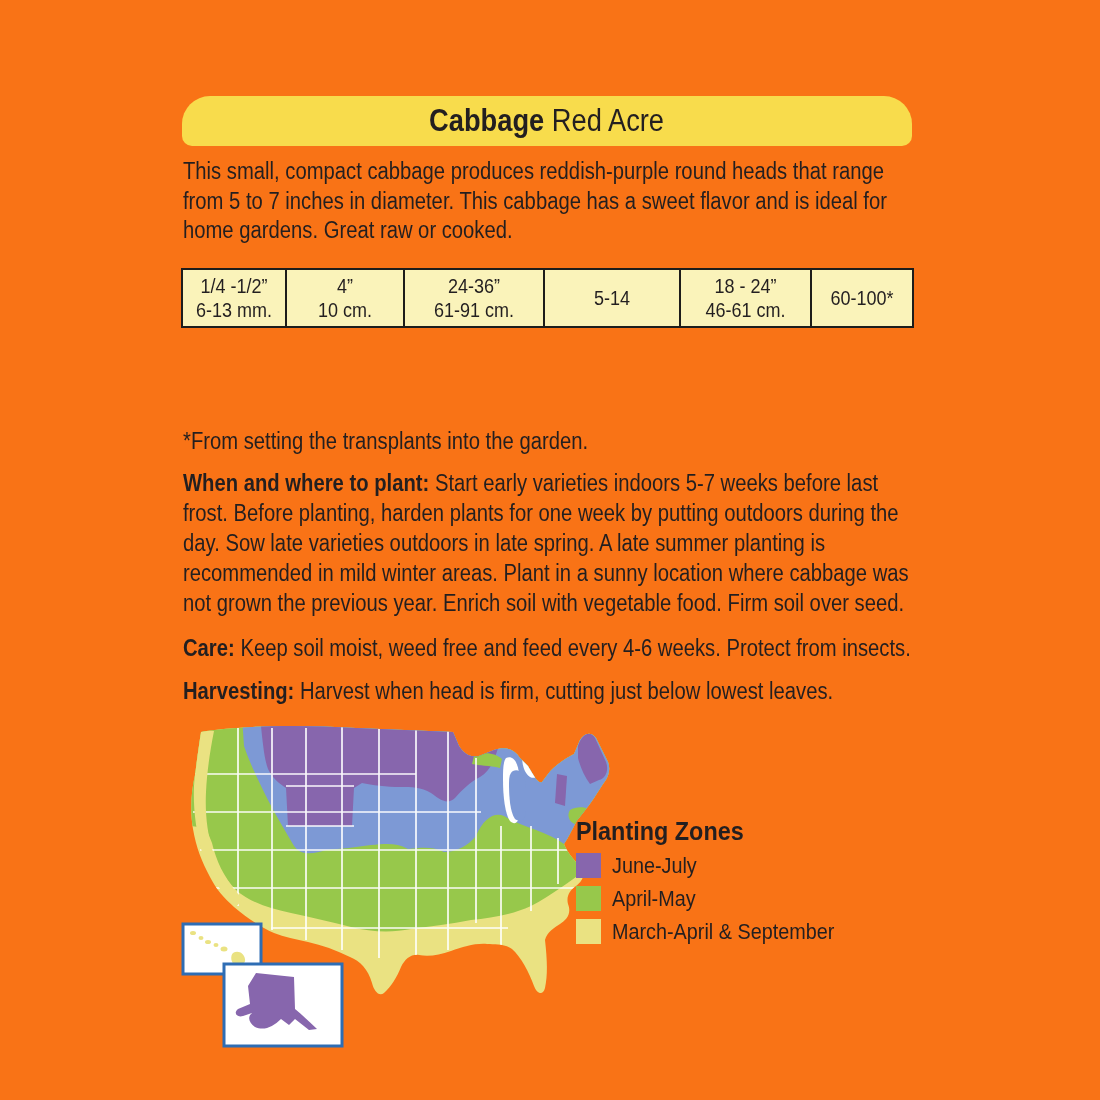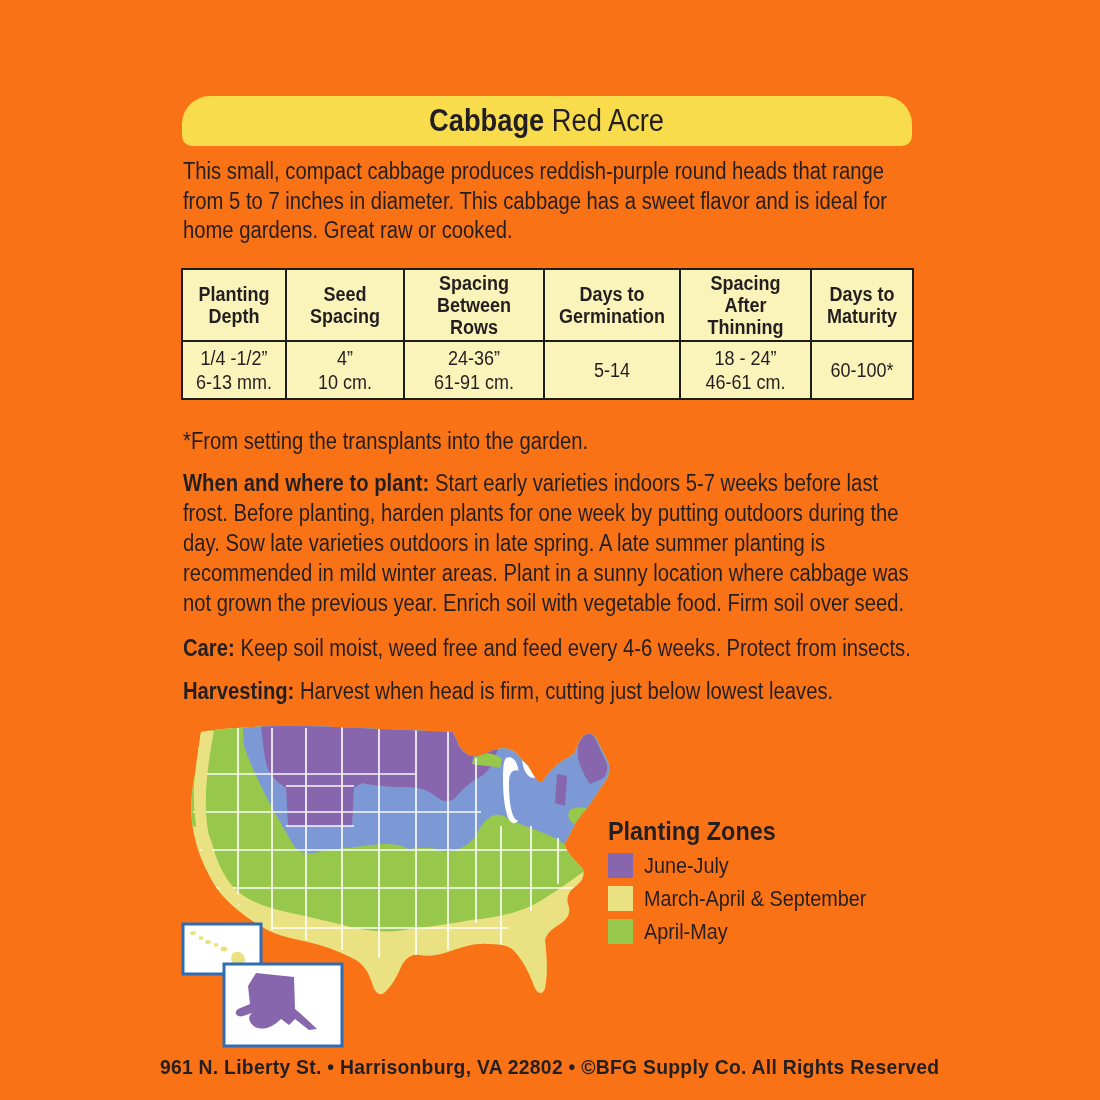--- a/index.html
+++ b/index.html
@@ -47,21 +47,21 @@
   }
   .ptable th { height:66px; }
   .ptable td { height:58px; }
   .cell-inner { transform:scaleX(0.9); transform-origin:center; }
   .hed { font-weight:bold; font-size:20px; line-height:22px; }
   .val { font-size:20px; line-height:24px; }
   .val .l2:empty { display:none; }
   
   .map-svg { position:absolute; left:176px; top:716px; width:462px; height:342px; }
   
-  .legend { position:absolute; left:608px; top:816px; width:330px; }
+  .legend { position:absolute; left:576px; top:816px; width:330px; }
   .legend-title { font-size:26px; font-weight:bold; transform:scaleX(0.9); transform-origin:0 0; margin-bottom:6px; }
   .legend-row { display:flex; height:33px; }
   .legend-swatch { width:25px; height:25px; flex:0 0 25px; margin-right:11px; }
   .legend-label { font-size:22px; transform:scaleX(0.9); transform-origin:0 50%; white-space:nowrap; }
   .sw0 { background:var(--zone-0); } .sw1 { background:var(--zone-1); }
   .sw2 { background:var(--zone-2); } .sw3 { background:var(--zone-3); }
   
   .footer {
     position:absolute; left:0; top:1055px; width:1100px; text-align:center;
     font-size:21px; font-weight:bold; letter-spacing:0.3px;
@@ -84,40 +84,20 @@
   <table class="ptable">
     <colgroup>
       <col style="width:104px">
         <col style="width:118px">
         <col style="width:140px">
       <col style="width:136px">
         <col style="width:131px">
         <col style="width:102px">
     </colgroup>
     <tbody>
-        <tr>
-      <th>
-            <div class="cell-inner hed">Planting Depth</div>
-          </th>
-      <th>
-            <div class="cell-inner hed">Seed Spacing</div>
-          </th>
-      <th>
-            <div class="cell-inner hed">Spacing Between Rows</div>
-          </th>
-      <th>
-            <div class="cell-inner hed">Days to Germination</div>
-          </th>
-      <th>
-            <div class="cell-inner hed">Spacing After Thinning</div>
-          </th>
-      <th>
-            <div class="cell-inner hed">Days to Maturity</div>
-          </th>
-    </tr>
     <tr>
       <td>
             <div class="cell-inner val"><span>1/4 -1/2”</span><br><span class="l2">6-13 mm.</span></div>
           </td>
       <td>
             <div class="cell-inner val"><span>4”</span><br><span class="l2">10 cm.</span></div>
           </td>
       <td>
             <div class="cell-inner val"><span>24-36”</span><br><span class="l2">61-91 cm.</span></div>
           </td>
@@ -218,26 +198,23 @@
     </g>
   </svg>
 
   <div class="legend">
     <div class="legend-title">Planting Zones</div>
     <div class="legend-row">
       <span class="legend-swatch sw0"></span>
       <span class="legend-label">June-July</span>
     </div>
     <div class="legend-row">
+      <span class="legend-swatch sw2"></span>
+      <span class="legend-label">April-May</span>
+    </div>
+    <div class="legend-row">
       <span class="legend-swatch sw3"></span>
       <span class="legend-label">March-April &amp; September</span>
     </div>
-    <div class="legend-row">
-      <span class="legend-swatch sw2"></span>
-      <span class="legend-label">April-May</span>
-    </div>
-  </div>
-
-  <div class="footer">
-    <span class="footer-inner">961 N. Liberty St. • Harrisonburg, VA 22802 • ©BFG Supply Co. All Rights Reserved</span>
-  </div>
+  </div>
+
 
 </div>
 
 </body></html>

